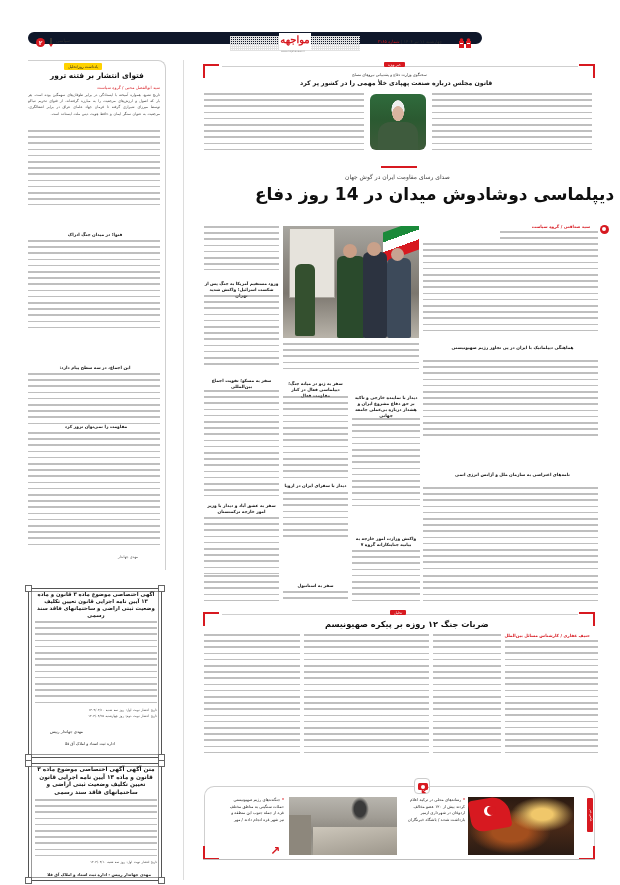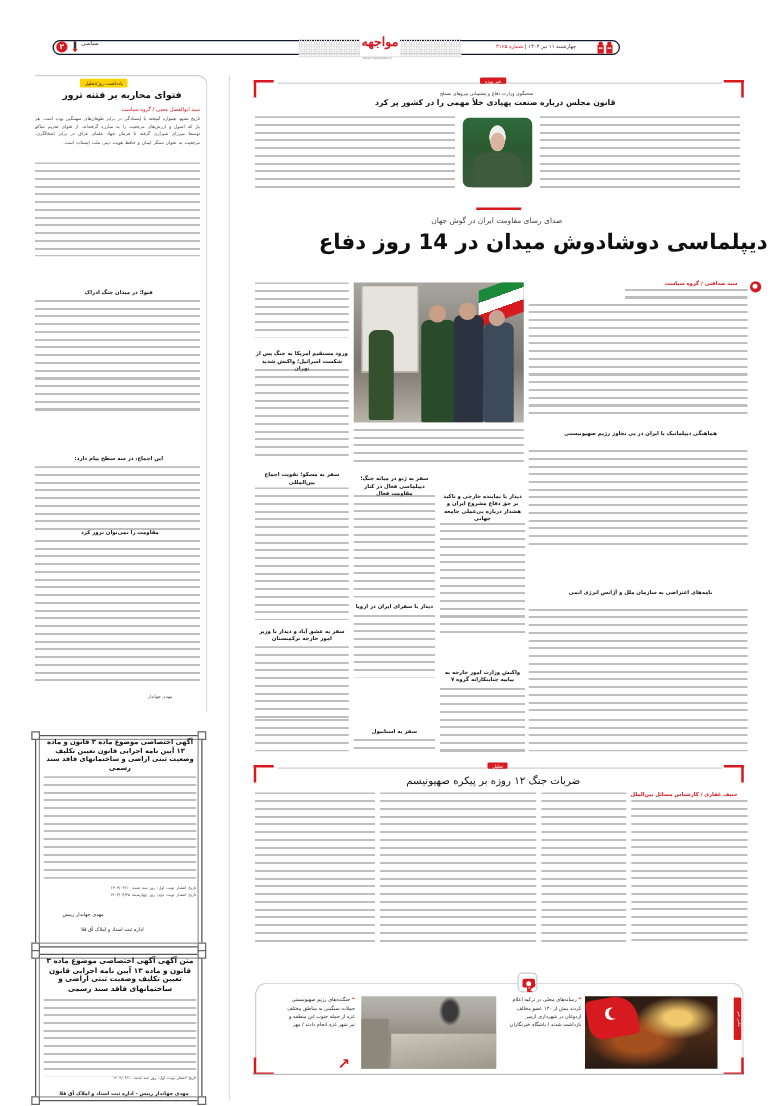--- a/index.html
+++ b/index.html
@@ -1,22 +1,22 @@
 <!DOCTYPE html>
 <html lang="fa" dir="rtl"><head>
 <meta charset="utf-8">
 <style>
   * { box-sizing: border-box; margin: 0; padding: 0; }
   html, body { width: 620px; height: 885px; background: #ffffff; overflow: hidden; }
   body { font-family: "DejaVu Sans", sans-serif; color: #222; position: relative; direction: rtl; }
 
   
   .masthead {
-    position: absolute; left: 42px; top: 32px; width: 454px; height: 12px;
-    border: 1px solid #0f172a; border-radius: 8px; background: #fff;
+    position: absolute; left: 28px; top: 32px; width: 454px; height: 12px;
+    border: 6px solid #0f172a; border-radius: 8px; background: #fff;
   }
   .mh-date { position: absolute; right: 34px; top: 1px; font-size: 4.2px; color: #333; white-space: nowrap; }
   .mh-issue { color: #d71920; }
   .mh-logo-block {
     position: absolute; left: 196px; top: -2px; width: 130px; height: 15px;
     background-image: repeating-linear-gradient(90deg, #e2e2e2 0 1px, transparent 1px 2px),
                       repeating-linear-gradient(0deg, #e2e2e2 0 1px, transparent 1px 2px);
   }
   .mh-logo {
     position: absolute; left: 245px; top: -5px; width: 32px; height: 17px; background: #fff;
@@ -96,21 +96,21 @@
 
   
   .main-photo {
     position: absolute; left: 283px; top: 226px; width: 136px; height: 112px; overflow: hidden;
     background: linear-gradient(180deg, #a8a6a0 0%, #8f8b84 30%, #7c776f 60%, #b9b4aa 100%);
   }
   .fig { position: absolute; border-radius: 6px 6px 2px 2px; }
   .truck { position: absolute; background: #e6e3dc; border: 1px solid #a9a59d; }
 
   
-  .analysis-title { position: absolute; font-size: 8.2px; font-weight: normal; color: #111; white-space: nowrap; }
+  .analysis-title { position: absolute; font-size: 8.2px; font-weight: bold; color: #111; white-space: nowrap; }
   .photo-strip-frame {
     position: absolute; left: 204px; top: 786px; width: 391px; height: 62px;
     border: 1px solid #cfcfcf; border-radius: 10px 10px 0 0; border-bottom: none;
   }
   .gaza-photo {
     position: absolute; left: 289px; top: 797px; width: 108px; height: 58px;
     background: linear-gradient(180deg, #b8b5ae 0%, #a19d95 35%, #8b877f 60%, #9d998f 100%);
     overflow: hidden;
   }
   .turkey-photo {
@@ -167,21 +167,21 @@
     <rect x="2" y="0" width="2" height="6" fill="#333"></rect>
       <polygon points="1,6 5,6 3,9" fill="#d71920"></polygon>
   </svg>
   <div class="mh-section">سیاسی</div>
 </div>
 
 <div class="left-col-frame"></div>
 <div class="vsep"></div>
 
 <div class="kicker-yellow" style="left:64px; top:63px;">یادداشت روز/تحلیل</div>
-<div class="h-left" style="left:50px; top:71px; font-size:7.4px;">فتوای محاربه بر فتنه ترور</div>
+<div class="h-left" style="left:50px; top:71px; font-size:7.4px;">فتوای انتشار بر فتنه ترور</div>
 <div class="byline" style="right:460px; top:85px;">سید ابوالفضل محبی / گروه سیاست</div>
 <div class="body-text" style="left:28px; top:92px; width:132px; height:116px;">تاریخ تشیع، همواره آمیخته با ایستادگی در برابر طوفان‌های سهمگین بوده است. هر بار که اصول و ارزش‌های مرجعیت را به مبارزه گرفته‌اند، از فتوای تحریم تنباکو توسط میرزای شیرازی گرفته تا فرمان جهاد علمای عراق در برابر اشغالگری، مرجعیت به عنوان سنگر ایمان و حافظ هویت دینی ملت ایستاده است.</div>
 <div class="lines" style="left:28px; top:130px; width:132px; height:75px;"></div>
 
 <div class="subhead" style="left:50px; top:232px; width:90px;">فتوا؛ در میدان جنگ ادراک</div>
 <div class="lines" style="left:28px; top:240px; width:132px; height:92px;"></div>
 
 <div class="subhead" style="left:40px; top:365px; width:110px;">این اجماع، در سه سطح پیام دارد:</div>
 <div class="lines" style="left:28px; top:373px; width:132px; height:52px;"></div>
 

